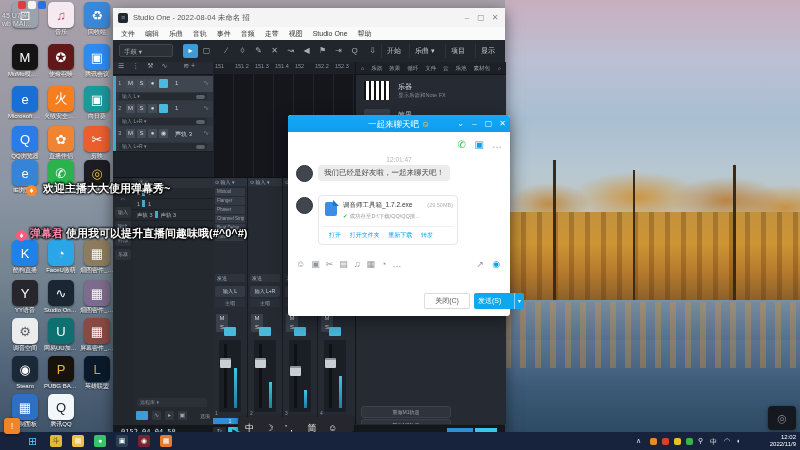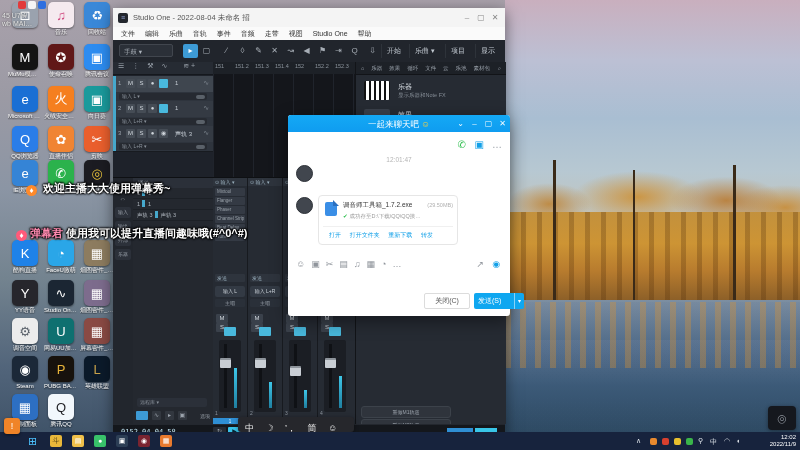--- a/index.html
+++ b/index.html
@@ -572,20 +572,21 @@
       <span class="qwc" style="right:44px">⌄</span>
       <span class="qwc" style="right:30px">–</span>
       <span class="qwc" style="right:16px">▢</span>
       <span class="qwc" style="right:2px">✕</span>
     </div>
     <span class="abs qq-callrow" style="right:44px;color:#2fbf4f">✆</span>
     <span class="abs qq-callrow" style="right:26px;color:#12a0e8">▣</span>
     <span class="abs qq-callrow" style="right:8px;color:#9aa0a8">…</span>
     <div class="qq-time">12:01:47</div>
     <div class="qav" style="top:50px"></div>
+    <div class="qbub">我们已经是好友啦，一起来聊天吧！</div>
     <div class="qav" style="top:82px"></div>
     <div class="qcard">
       <div class="qfile-ic"></div>
       <div class="qf-name">调音师工具箱_1.7.2.exe</div>
       <div class="qf-size">(29.50MB)</div>
       <div class="qf-st"><span class="qf-ok">✔</span><span>成功存至D:\下载\QQ\QQ接…</span></div>
       <div class="qf-div"></div>
       <div class="qf-acts">
         <span>打开</span>
         <span>打开文件夹</span>

